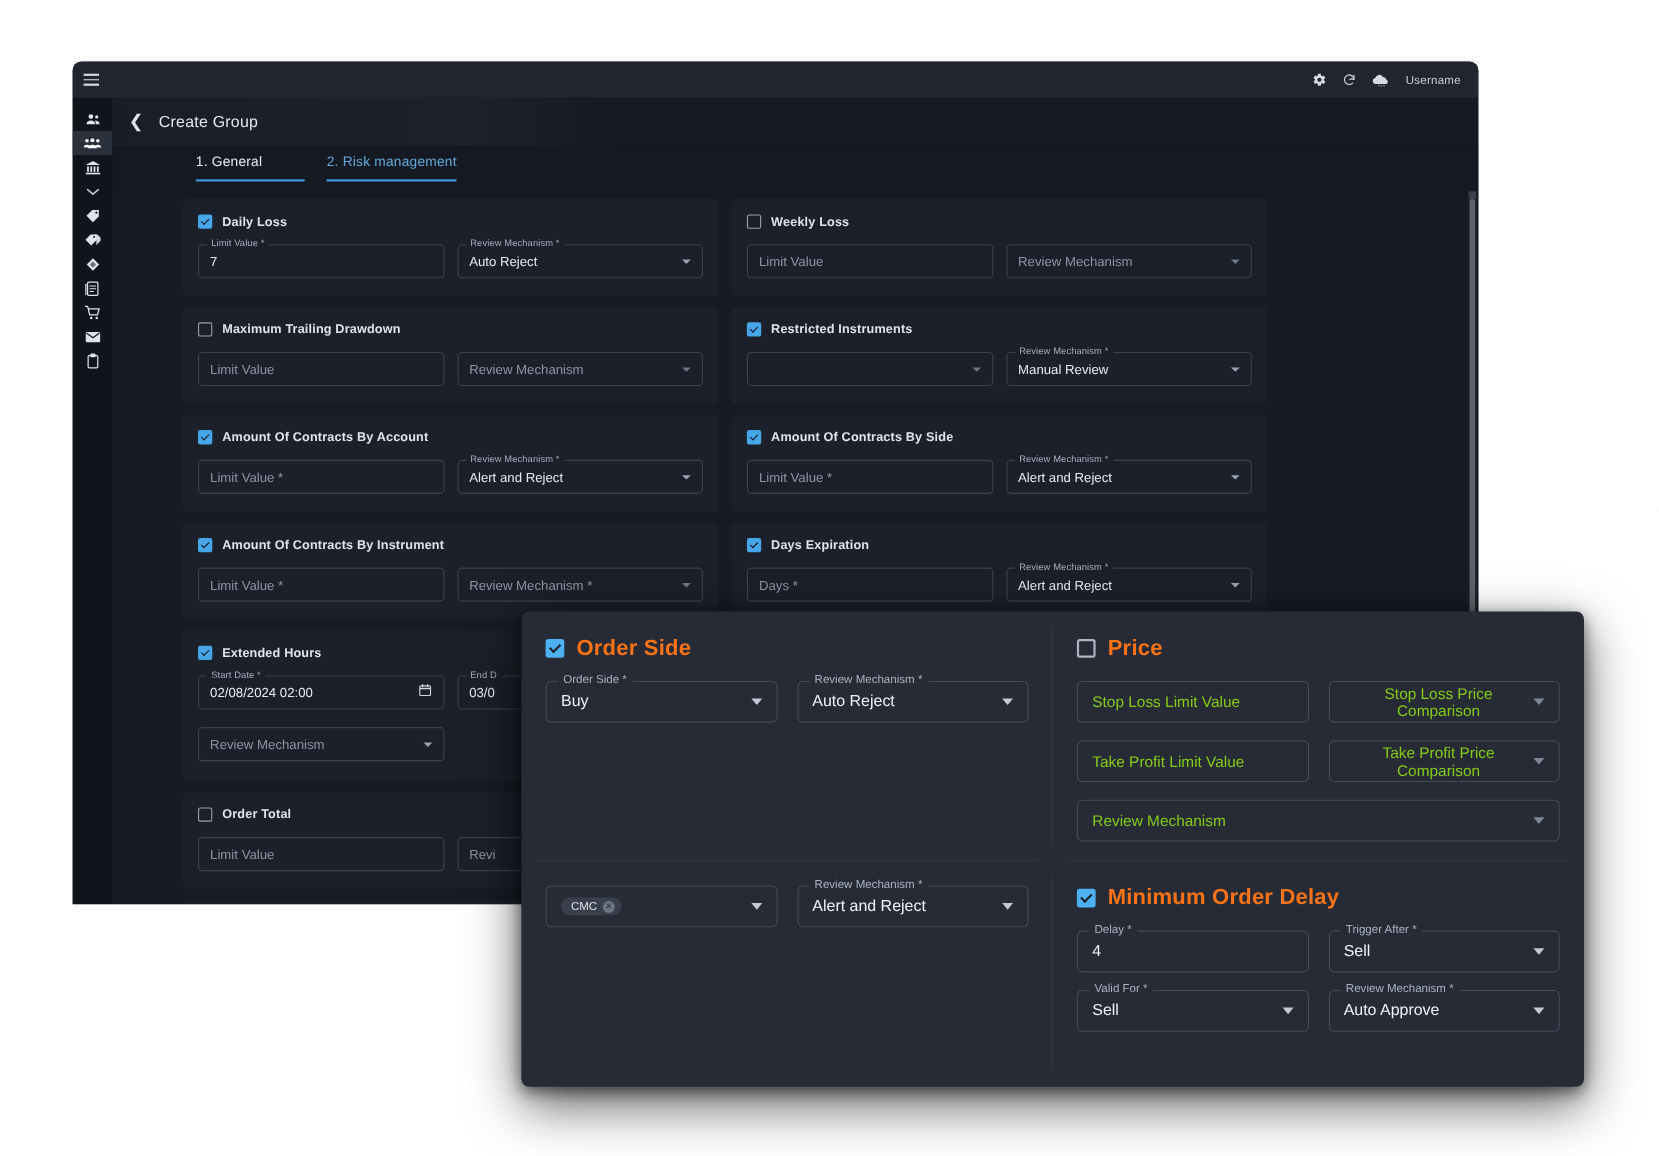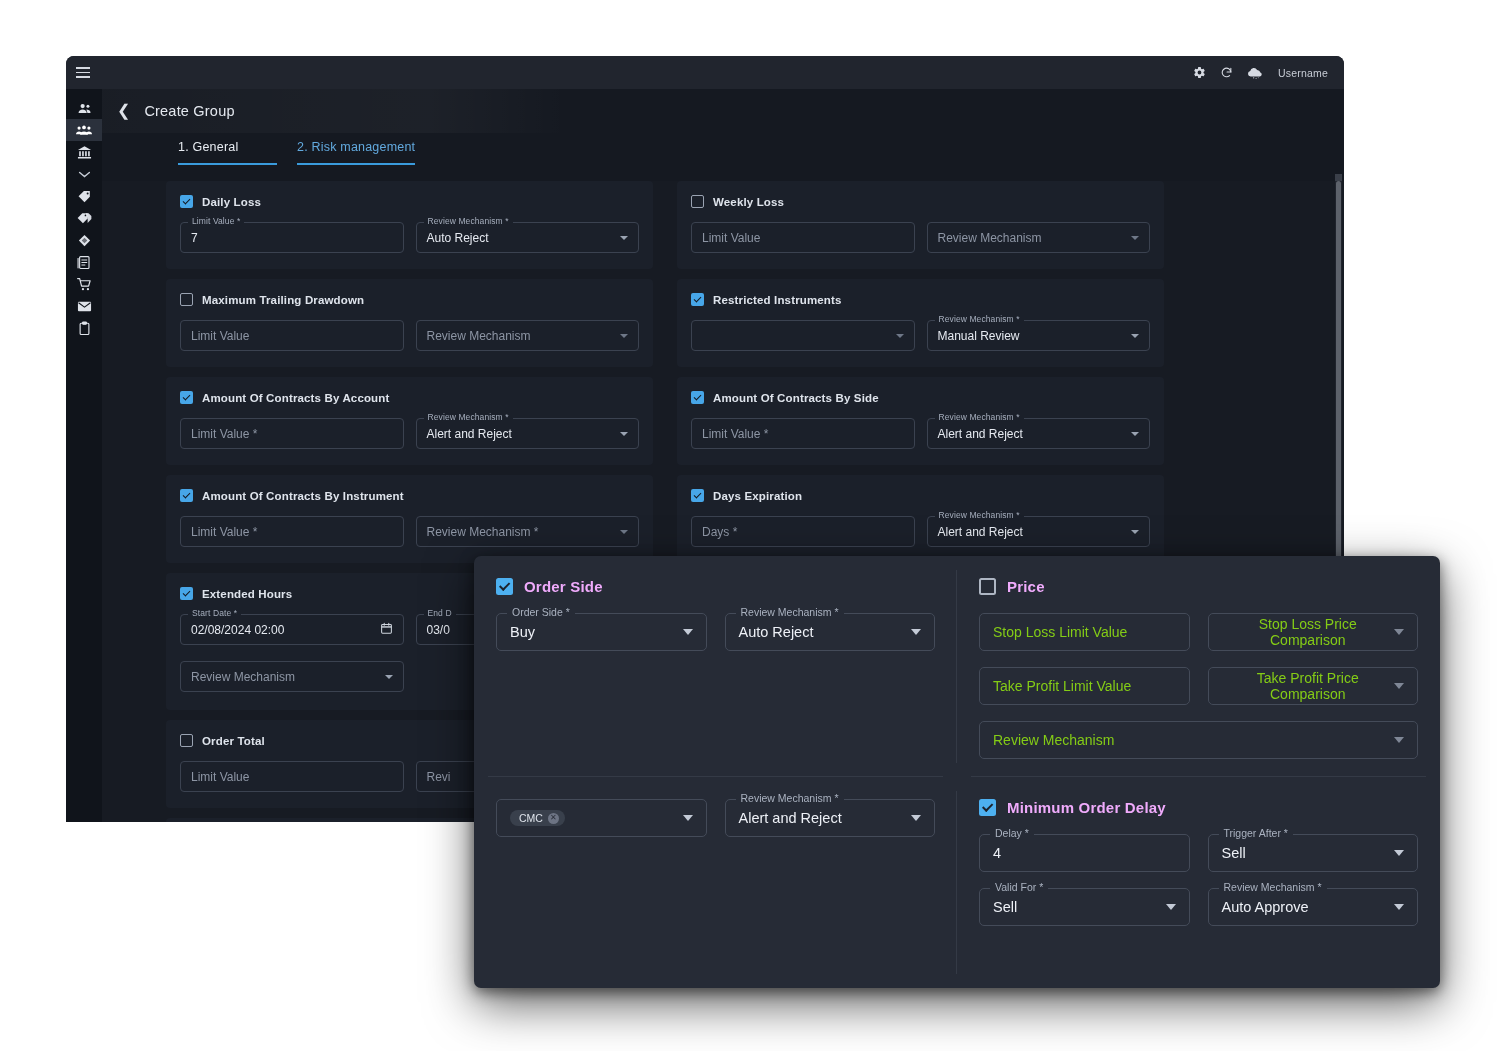--- a/index.html
+++ b/index.html
@@ -89,21 +89,21 @@
   .tab.t-active { color: #e8ecf2; }
   .tab.t-next { color: #62a9de; }
 
   
   .form-area {
     position: absolute; left: 0; top: 48px; right: 0; bottom: 0;
     overflow: hidden;
   }
   .form-inner { position: absolute; left: 0; top: 0; width: 1186px; }
 
-  .row { display: flex; gap: 24px; padding: 0 64px 0 64px; margin-bottom: 0; }
+  .row { display: flex; gap: 12px; padding: 0 64px 0 64px; margin-bottom: 0; }
   .panel {
     background: #1b202a;
     border-radius: 4px;
     padding: 14px 14px 16px 14px;
     width: 487px;
     position: relative;
   }
   .panel.pad-tall { padding-bottom: 18px; }
   .rowgap { height: 10px; }
 
@@ -198,21 +198,21 @@
   .dchk-line { display: flex; align-items: center; gap: 11px; margin-bottom: 18px; }
   .dchk { width: 17px; height: 17px; border-radius: 2.5px; flex: none;
     display:flex; align-items:center; justify-content:center; cursor:pointer; }
   .dchk.on { background: #4db0f0; }
   .dchk.off { border: 2px solid #aeb6c3; background: transparent; }
   .dchk.on::after {
     content: ""; width: 8px; height: 4px;
     border-left: 2.2px solid #1d222b; border-bottom: 2.2px solid #1d222b;
     transform: rotate(-45deg) translate(1px,-1.5px);
   }
-  .dchk-label { color: #f0abfc; font-size: 15px; font-weight: bold; letter-spacing: .2px; }
+  .dchk-label { color: #f97316; font-size: 20px; font-weight: bold; letter-spacing: .2px; }
   .dfields { display: flex; gap: 18px; margin-bottom: 16px; }
   .dfield { position: relative; flex: 1; }
   .dbox {
     height: 38px; border: 1px solid #444b59; border-radius: 5px;
     display: flex; align-items: center; padding: 16px 13px; cursor: text;
   }
   .dlegend {
     position: absolute; top: -7px; left: 11px; padding: 0 5px;
     background: #262b36; color: #aab2c0; font-size: 10.5px; white-space: nowrap;
   }

